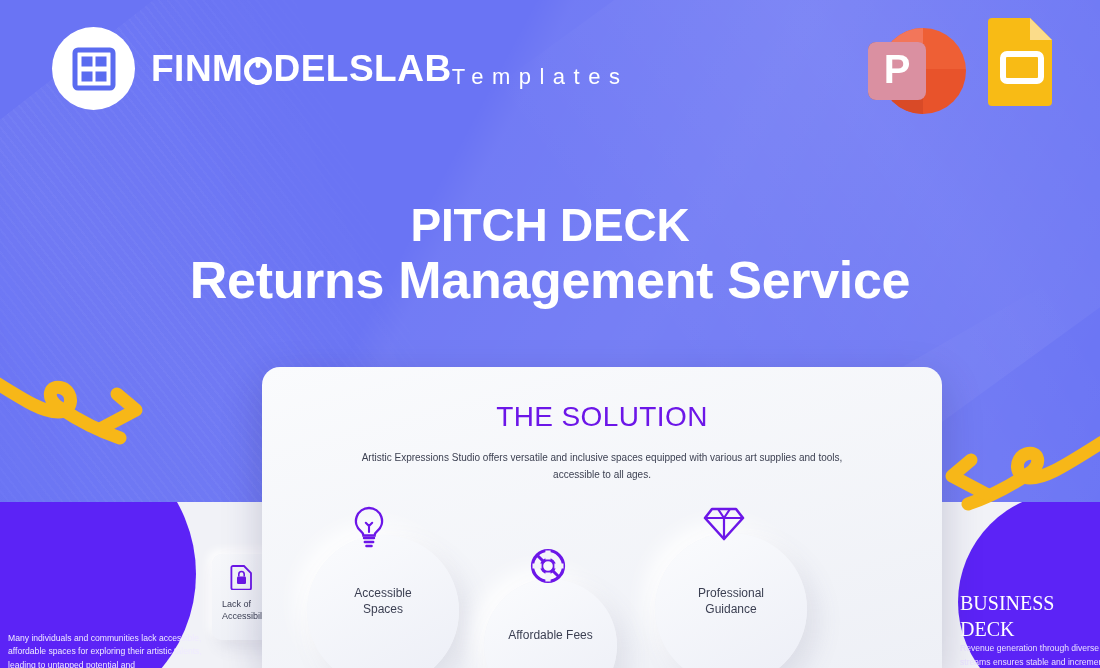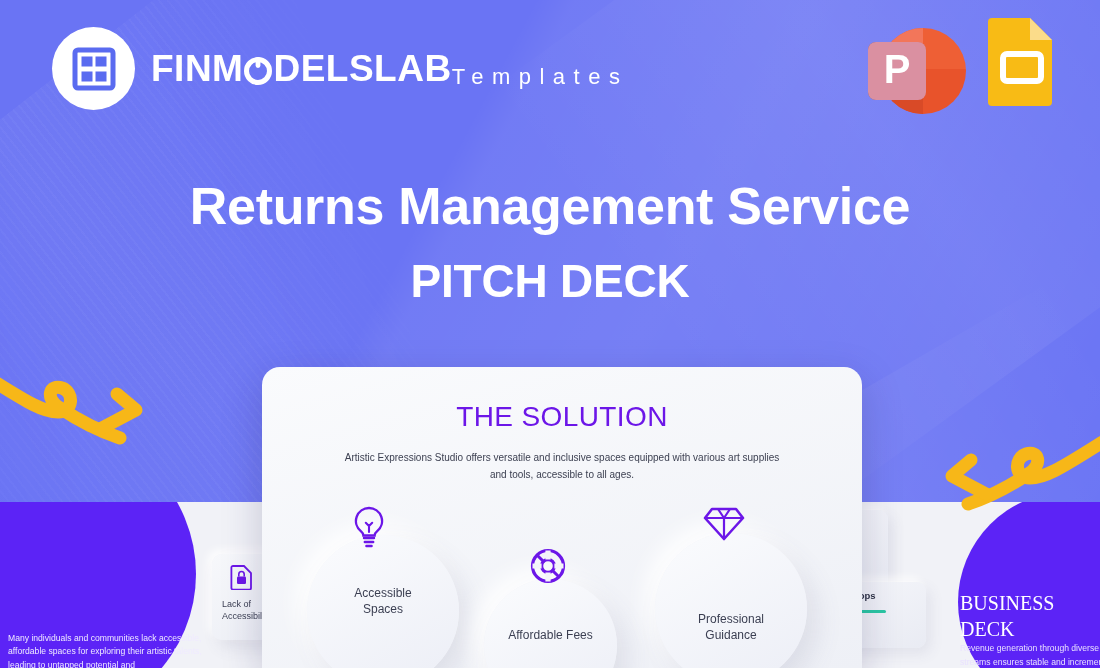--- a/index.html
+++ b/index.html
@@ -180,21 +180,21 @@
     position:absolute; left:18px; top:10px;
   }
   #slide-problem .mini .cap{
     position:absolute; left:10px; top:44px;
     font-size:9px; line-height:1.35; color:#3b3f52;
   }
 
   
   #slide-solution{
     position:absolute; left:262px; top:367px;
-    width:600px; height:301px;
+    width:680px; height:301px;
     border-radius:18px 18px 0 0;
     background:linear-gradient(165deg,#fafbfd 0%,#eef0f6 100%);
     box-shadow:0 14px 40px rgba(35,30,90,.22);
     overflow:hidden; z-index:14;
   }
   #slide-solution .sol-title{
     position:absolute; left:0; right:0; top:34px;
     text-align:center;
     font-size:28px; color:#6c16e8; letter-spacing:.4px;
   }
@@ -213,21 +213,21 @@
   }
   .bubble .cap{
     margin-top:56px; text-align:center;
     font-size:12px; line-height:1.35; color:#3b3f52;
   }
   #bubble-1{ left:45px; top:168px; width:152px; height:152px; }
   #bubble-1 .cap{ margin-top:50px; }
   #bubble-2{ left:222px; top:212px; width:133px; height:133px; }
   #bubble-2 .cap{ margin-top:48px; }
   #bubble-3{ left:393px; top:166px; width:152px; height:152px; }
-  #bubble-3 .cap{ margin-top:78px; }
+  #bubble-3 .cap{ margin-top:52px; }
   .bubble-ico{
     position:absolute; z-index:16;
   }
   #ico-1{ left:348px; top:505px; }
   #ico-2{ left:528px; top:546px; }
   #ico-3{ left:703px; top:505px; }
 
   
   #slide-workshops{
     left:836px; width:112px;
@@ -330,22 +330,22 @@
     <svg width="72" height="95" viewBox="0 0 72 95" aria-hidden="true">
       <path d="M6 4 h38 l22 22 v62 a4 4 0 0 1 -4 4 H6 a4 4 0 0 1 -4 -4 V8 a4 4 0 0 1 4 -4 z" fill="#f8bb15"></path>
       <path d="M44 4 l22 22 h-22 z" fill="#fbdc8a"></path>
       <rect x="17" y="40" width="38" height="27" rx="4" fill="none" stroke="#ffffff" stroke-width="6"></rect>
     </svg>
   </div>
 
 </div>
 
 <div id="title-block">
+  <div id="sub-title">PITCH DECK</div>
   <div id="main-title">Returns Management Service</div>
-  <div id="sub-title">PITCH DECK</div>
 </div>
 
 <div class="arrow" id="arrow-left">
   <svg width="190" height="110" viewBox="0 0 190 110" aria-hidden="true">
     <path d="M4 22 C40 44 62 60 80 60 C96 60 96 40 84 36 C72 32 66 46 82 56 C100 68 118 78 142 86" fill="none" stroke="#f7b718" stroke-width="13" stroke-linecap="round" stroke-linejoin="round"></path>
     <path d="M139 42 L158 58 L124 76" fill="none" stroke="#f7b718" stroke-width="13" stroke-linecap="round" stroke-linejoin="round"></path>
   </svg>
 </div>
 
 <div class="arrow" id="arrow-right">

